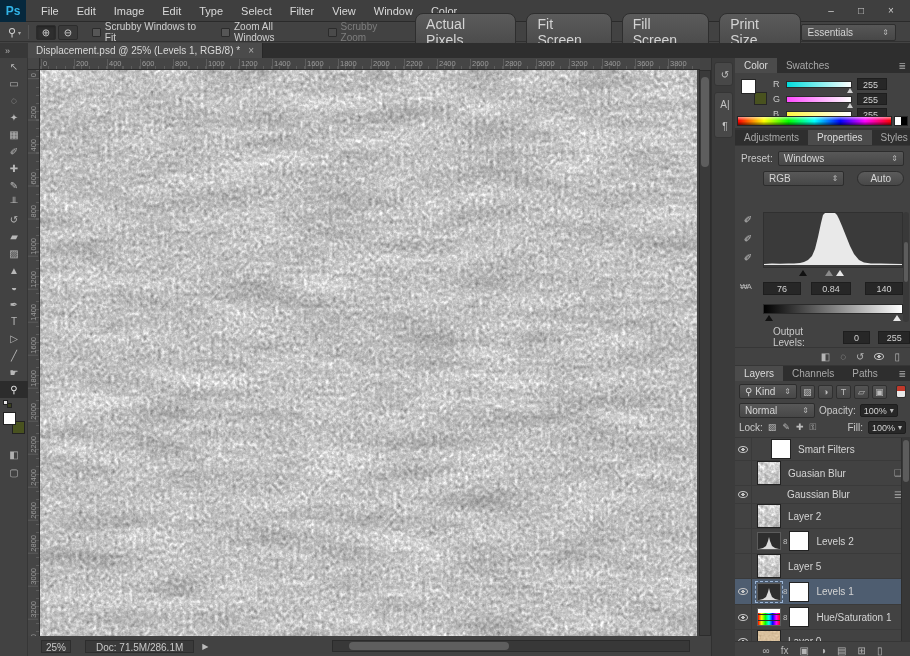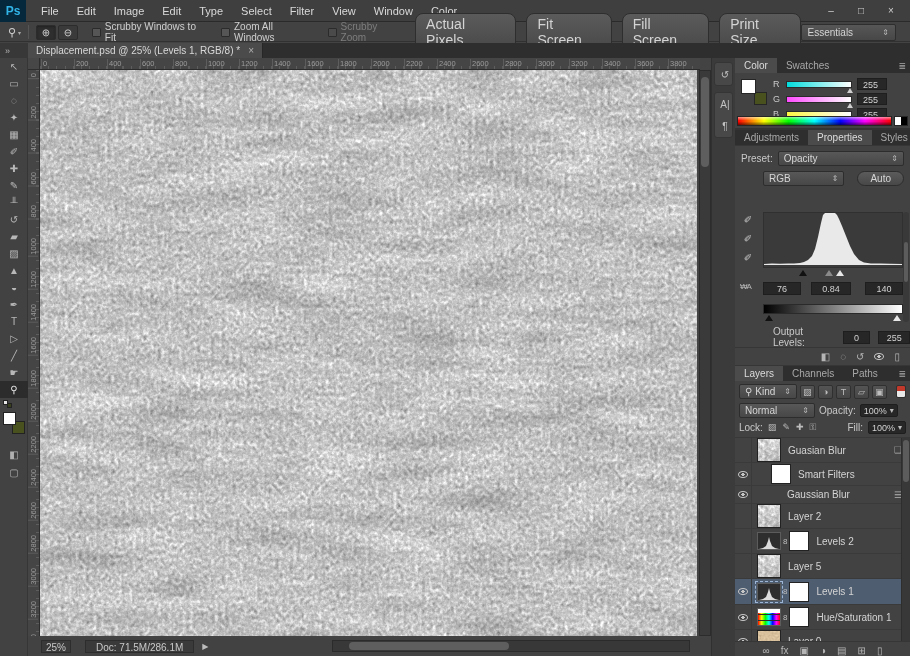--- a/index.html
+++ b/index.html
@@ -426,21 +426,21 @@
     <div class="tabrow" id="mid-tabs" style="margin-top:2px;">
         <div class="ptab">Adjustments</div>
         <div class="ptab active">Properties</div>
         <div class="ptab">Styles</div>
       </div>
 
     <div class="levels panel">
       <div class="lv-row">
         <span>Preset:</span>
         <div class="select sel-preset">
-          <span>Opacity</span>
+          <span>Windows</span>
             <span class="updown">⇕</span>
         </div>
       </div>
       <div class="lv-row">
         <div class="select sel-rgb">
           <span>RGB</span>
             <span class="updown">⇕</span>
         </div>
         <div class="auto-btn">Auto</div>
       </div>
@@ -533,35 +533,35 @@
             <div class="lock-ic">✚</div>
             <div class="lock-ic">⚿</div>
           </span>
         <span style="margin-left:auto;">Fill:</span>
         <span class="val-box">
             <span>100%</span>
             <span class="updown">▾</span>
           </span>
       </div>
       <div class="layerlist" id="layerlist">
-        <div class="lrow" style="height: 25px;">
+        <div class="lrow" style="height: 23px;">
+            <div class="eyecell">
+              <div class="eye"></div>
+            </div>
+            <div style="width: 14px; flex: 0 0 auto;"></div>
+            <div class="lmask" style="margin-left: 5px;"></div>
+            <div class="lname">Smart Filters</div>
+          </div>
+          <div class="lrow" style="height: 25px;">
             <div class="eyecell"></div>
             <div class="lthumb"><svg width="24" height="24">
                 <rect width="24" height="24" filter="url(#gravelF)"></rect>
               </svg></div>
             <div class="lname">Guasian Blur</div>
             <div class="lright">❑</div>
-          </div>
-          <div class="lrow" style="height: 23px;">
-            <div class="eyecell">
-              <div class="eye"></div>
-            </div>
-            <div style="width: 14px; flex: 0 0 auto;"></div>
-            <div class="lmask" style="margin-left: 5px;"></div>
-            <div class="lname">Smart Filters</div>
           </div>
           <div class="lrow" style="height: 18px;">
             <div class="eyecell">
               <div class="eye"></div>
             </div>
             <div style="width: 28px; flex: 0 0 auto;"></div>
             <div class="lname">Gaussian Blur</div>
             <div class="lright">☰</div>
           </div>
           <div class="lrow" style="height: 25px;">

